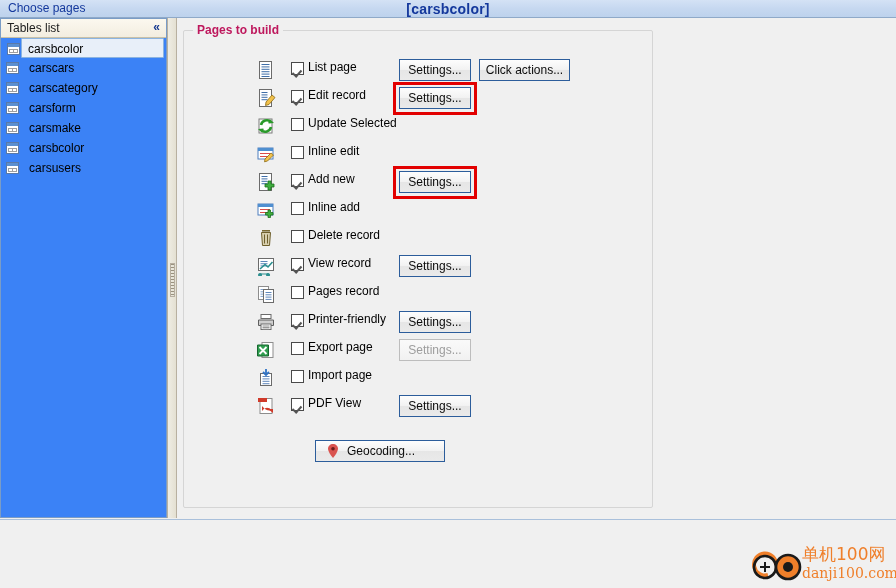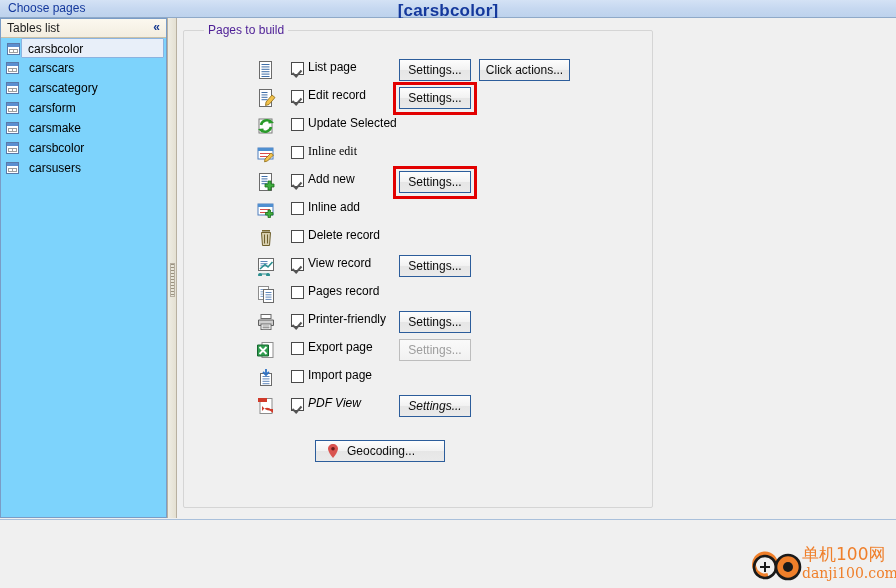--- a/index.html
+++ b/index.html
@@ -10,39 +10,39 @@
     position:relative;
   }
   
   .titlebar{
     position:absolute;left:0;top:0;width:896px;height:17px;
     background:linear-gradient(to bottom,#d4e2f5 0%,#c6d8f0 50%,#bdd2ec 100%);
     border-bottom:1px solid #8fa9c8;
   }
   .titlebar .tt{
     position:absolute;left:0;top:1px;width:896px;text-align:center;
-    font-weight:bold;font-size:17px;color:#14389c;letter-spacing:.2px;
+    font-weight:bold;font-size:14px;color:#14389c;letter-spacing:.2px;
   }
   
   .leftpane{
     position:absolute;left:0;top:18px;width:167px;height:500px;
     background:#ffffff;border:1px solid #7a9cc6;box-sizing:border-box;
   }
   .tl-head{
     position:relative;height:18px;
     background:linear-gradient(to bottom,#fbf8ef,#f2ede0);
     border-bottom:1px solid #c8c0a8;
     font-size:12px;color:#202020;
   }
   .tl-head .lbl{position:absolute;left:6px;top:2px;}
   .tl-head .collapse{
     position:absolute;right:6px;top:1px;color:#15388f;font-size:12px;
     font-weight:bold;cursor:pointer;line-height:14px;
   }
-  .tl-list{position:absolute;left:0;top:19px;right:0;bottom:0;background:#7dd3fc;}
+  .tl-list{position:absolute;left:0;top:19px;right:0;bottom:0;background:#3b82f6;}
   .tl-item{
     position:relative;height:20px;line-height:20px;padding-left:28px;
     font-size:12px;color:#000;cursor:default;
   }
   .tl-item.sel{
     background:#e8eff9;border:1px solid #8bb3e0;box-sizing:border-box;
     margin:0 2px 0 20px;padding-left:6px;border-radius:1px;
   }
   .tbl-ico{
     position:absolute;left:5px;top:4px;width:13px;height:12px;
@@ -71,22 +71,22 @@
     border:1px solid #b6aea0;box-sizing:border-box;
   }
   
   .main{
     position:absolute;left:178px;top:18px;width:718px;height:500px;background:#f0f0f0;
   }
   .groupbox{
     position:absolute;border:1px solid #d5d5d5;border-radius:2px;box-sizing:border-box;
   }
   .groupbox>.gtitle{
-    position:absolute;top:-8px;left:20px;background:#f0f0f0;padding:0 4px;
-    font-size:12px;color:#4c1d95;white-space:nowrap;
+    position:absolute;top:-8px;left:9px;background:#f0f0f0;padding:0 4px;
+    font-size:12px;color:#be185d;white-space:nowrap;font-weight:bold;
   }
   #gb-pages{left:5px;top:12px;width:470px;height:478px;}
   #gb-keys{left:482px;top:12px;width:231px;height:478px;}
   
   .row{position:absolute;left:0;width:470px;height:28px;}
   .row .ico{position:absolute;left:72px;top:3px;width:20px;height:20px;}
   .cbx{
     position:absolute;left:107px;top:5px;width:13px;height:13px;
     background:#fff;border:1px solid #4a4a4a;box-sizing:border-box;
   }
@@ -197,21 +197,21 @@
         <div class="row" style="top: 82px;">
           <span class="ico"><svg viewBox="0 0 20 20" width="20" height="20">
               <rect x="3" y="3" width="13" height="14" fill="#ffffff" stroke="#7b7b7b" stroke-width="1"></rect>
               <path d="M5 9 a6 6 0 0 1 10 -3 l-2.5 0.2 M15 11 a6 6 0 0 1 -10 3 l2.5 -0.2" fill="none" stroke="#2a9a2a" stroke-width="2.6"></path>
               <path d="M14.5 3.5 l2 3 -4 0.5 Z" fill="#2a9a2a"></path>
               <path d="M5.5 16.5 l-2 -3 4 -0.5 Z" fill="#2a9a2a"></path>
             </svg></span>
           <span class="cbx"></span>
           <span class="rlabel">Update Selected</span>
         </div>
-        <div class="row" style="top: 110px; font-family: Liberation Serif, serif;">
+        <div class="row" style="top: 110px;">
           <span class="ico"><svg viewBox="0 0 20 20" width="20" height="20">
               <rect x="2" y="4" width="15" height="11" fill="#ffffff" stroke="#4f7fbd" stroke-width="1"></rect>
               <rect x="2" y="4" width="15" height="3" fill="#4f8fd0"></rect>
               <rect x="4" y="9" width="10" height="1" fill="#d94a4a"></rect>
               <rect x="4" y="12" width="10" height="1" fill="#d94a4a"></rect>
               <path d="M9 15 L15 9 L17.5 11 L11.5 17 L8.5 17.8 Z" fill="#f2c14a" stroke="#8a6a14" stroke-width="0.8"></path>
             </svg></span>
           <span class="cbx"></span>
           <span class="rlabel">Inline edit</span>
         </div>
@@ -309,21 +309,21 @@
               <rect x="4.5" y="5.5" width="11" height="12" fill="#ffffff" stroke="#6b6b6b" stroke-width="1"></rect>
               <rect x="6.5" y="8" width="7" height="1" fill="#5f87bb"></rect>
               <rect x="6.5" y="10.4" width="7" height="1" fill="#5f87bb"></rect>
               <rect x="6.5" y="12.8" width="7" height="1" fill="#5f87bb"></rect>
               <rect x="6.5" y="15.2" width="7" height="1" fill="#5f87bb"></rect>
               <path d="M10 1 v4 M7 4 l3 3 3 -3" fill="none" stroke="#2f73c6" stroke-width="1.8"></path>
             </svg></span>
           <span class="cbx"></span>
           <span class="rlabel">Import page</span>
         </div>
-        <div class="row" style="top: 362px; font-style: italic;">
+        <div class="row" style="top: 362px;">
           <span class="ico"><svg viewBox="0 0 20 20" width="20" height="20">
               <rect x="4" y="2.5" width="12" height="15" fill="#ffffff" stroke="#8d8d8d" stroke-width="1"></rect>
               <path d="M2 2 h9 v4 h-9 z" fill="#d03a2a"></path>
               <path d="M6 10 q5 6 10 4 q-6 -5 -10 1" fill="#d03a2a"></path>
               <path d="M12 13 l5 4 v-4 z" fill="#d03a2a"></path>
             </svg></span>
           <span class="cbx on"></span>
           <span class="rlabel">PDF View</span>
           <div class="wbtn" style="left: 215px; top: 2px; width: 72px;">Settings...</div>
         </div>

